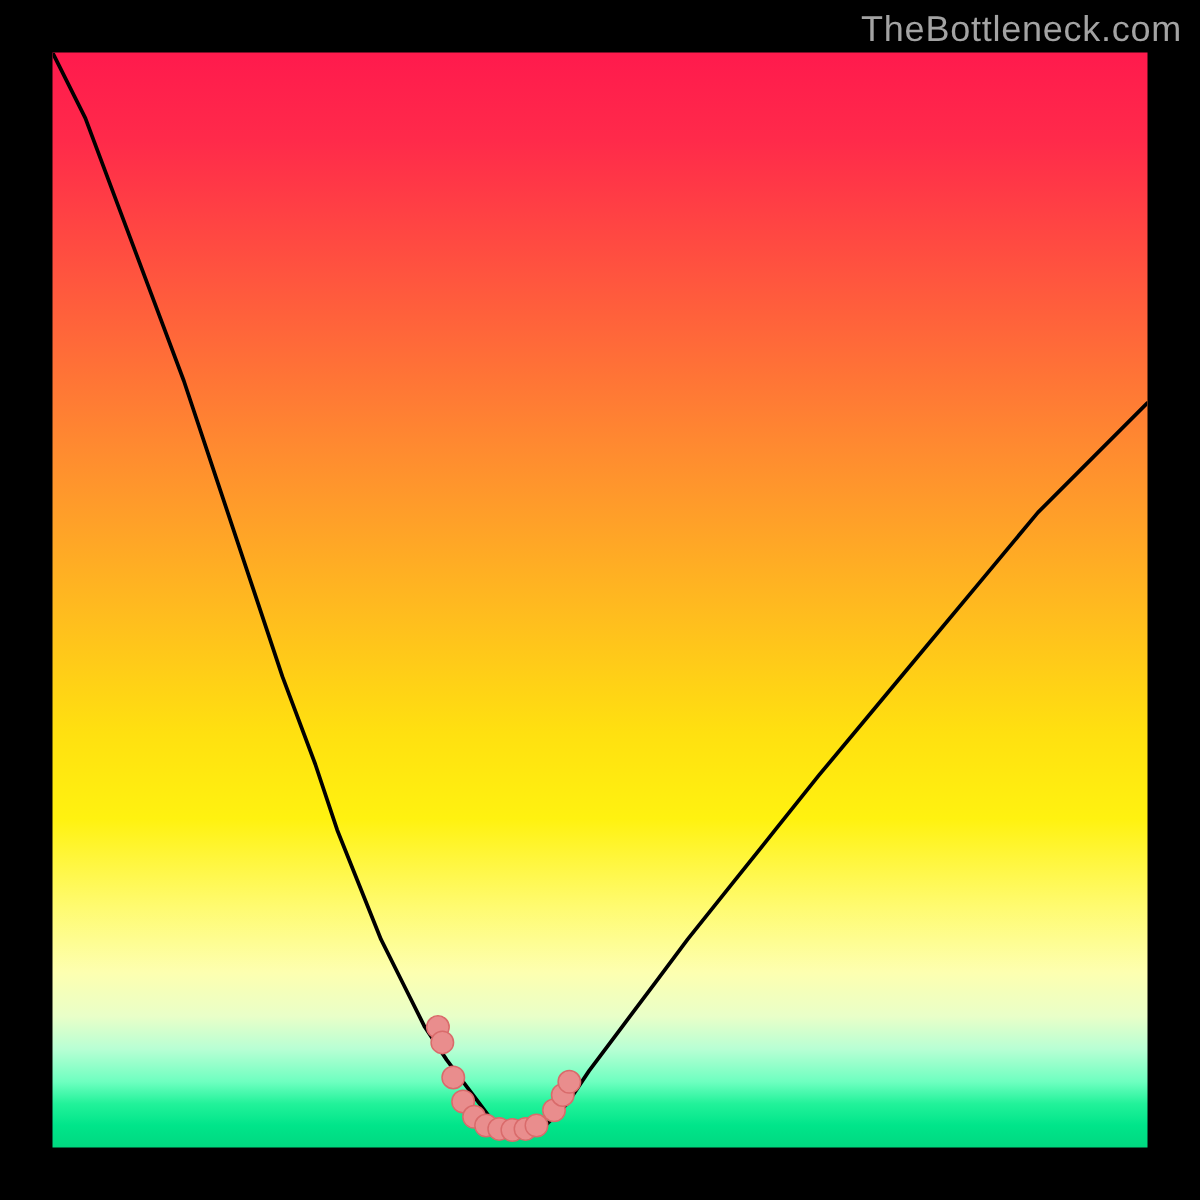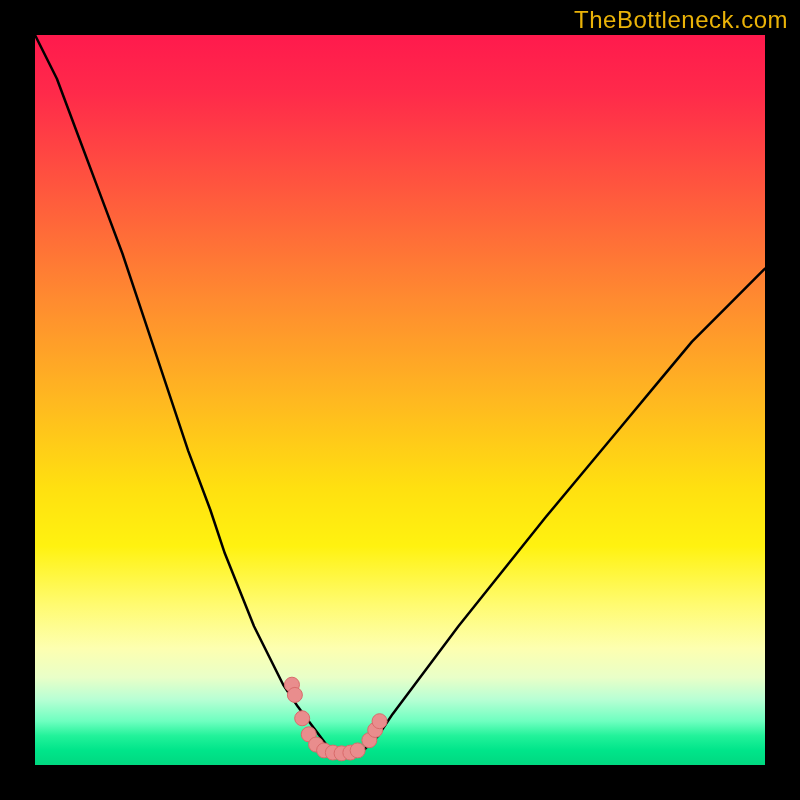--- a/index.html
+++ b/index.html
@@ -39,21 +39,21 @@
       #6effc0 94%,
       #22f29a 96%,
       #00e58a 98%,
       #00d880 100%
     );
   }
   .watermark {
     position: absolute;
     top: 6px;
     right: 12px;
-    color: #eab308;
+    color: #a3a3a3;
     font-size: 24px;
     font-weight: 500;
     letter-spacing: 0.5px;
     user-select: none;
   }
   svg.curves {
     position: absolute;
     left: 0;
     top: 0;
     width: 730px;

